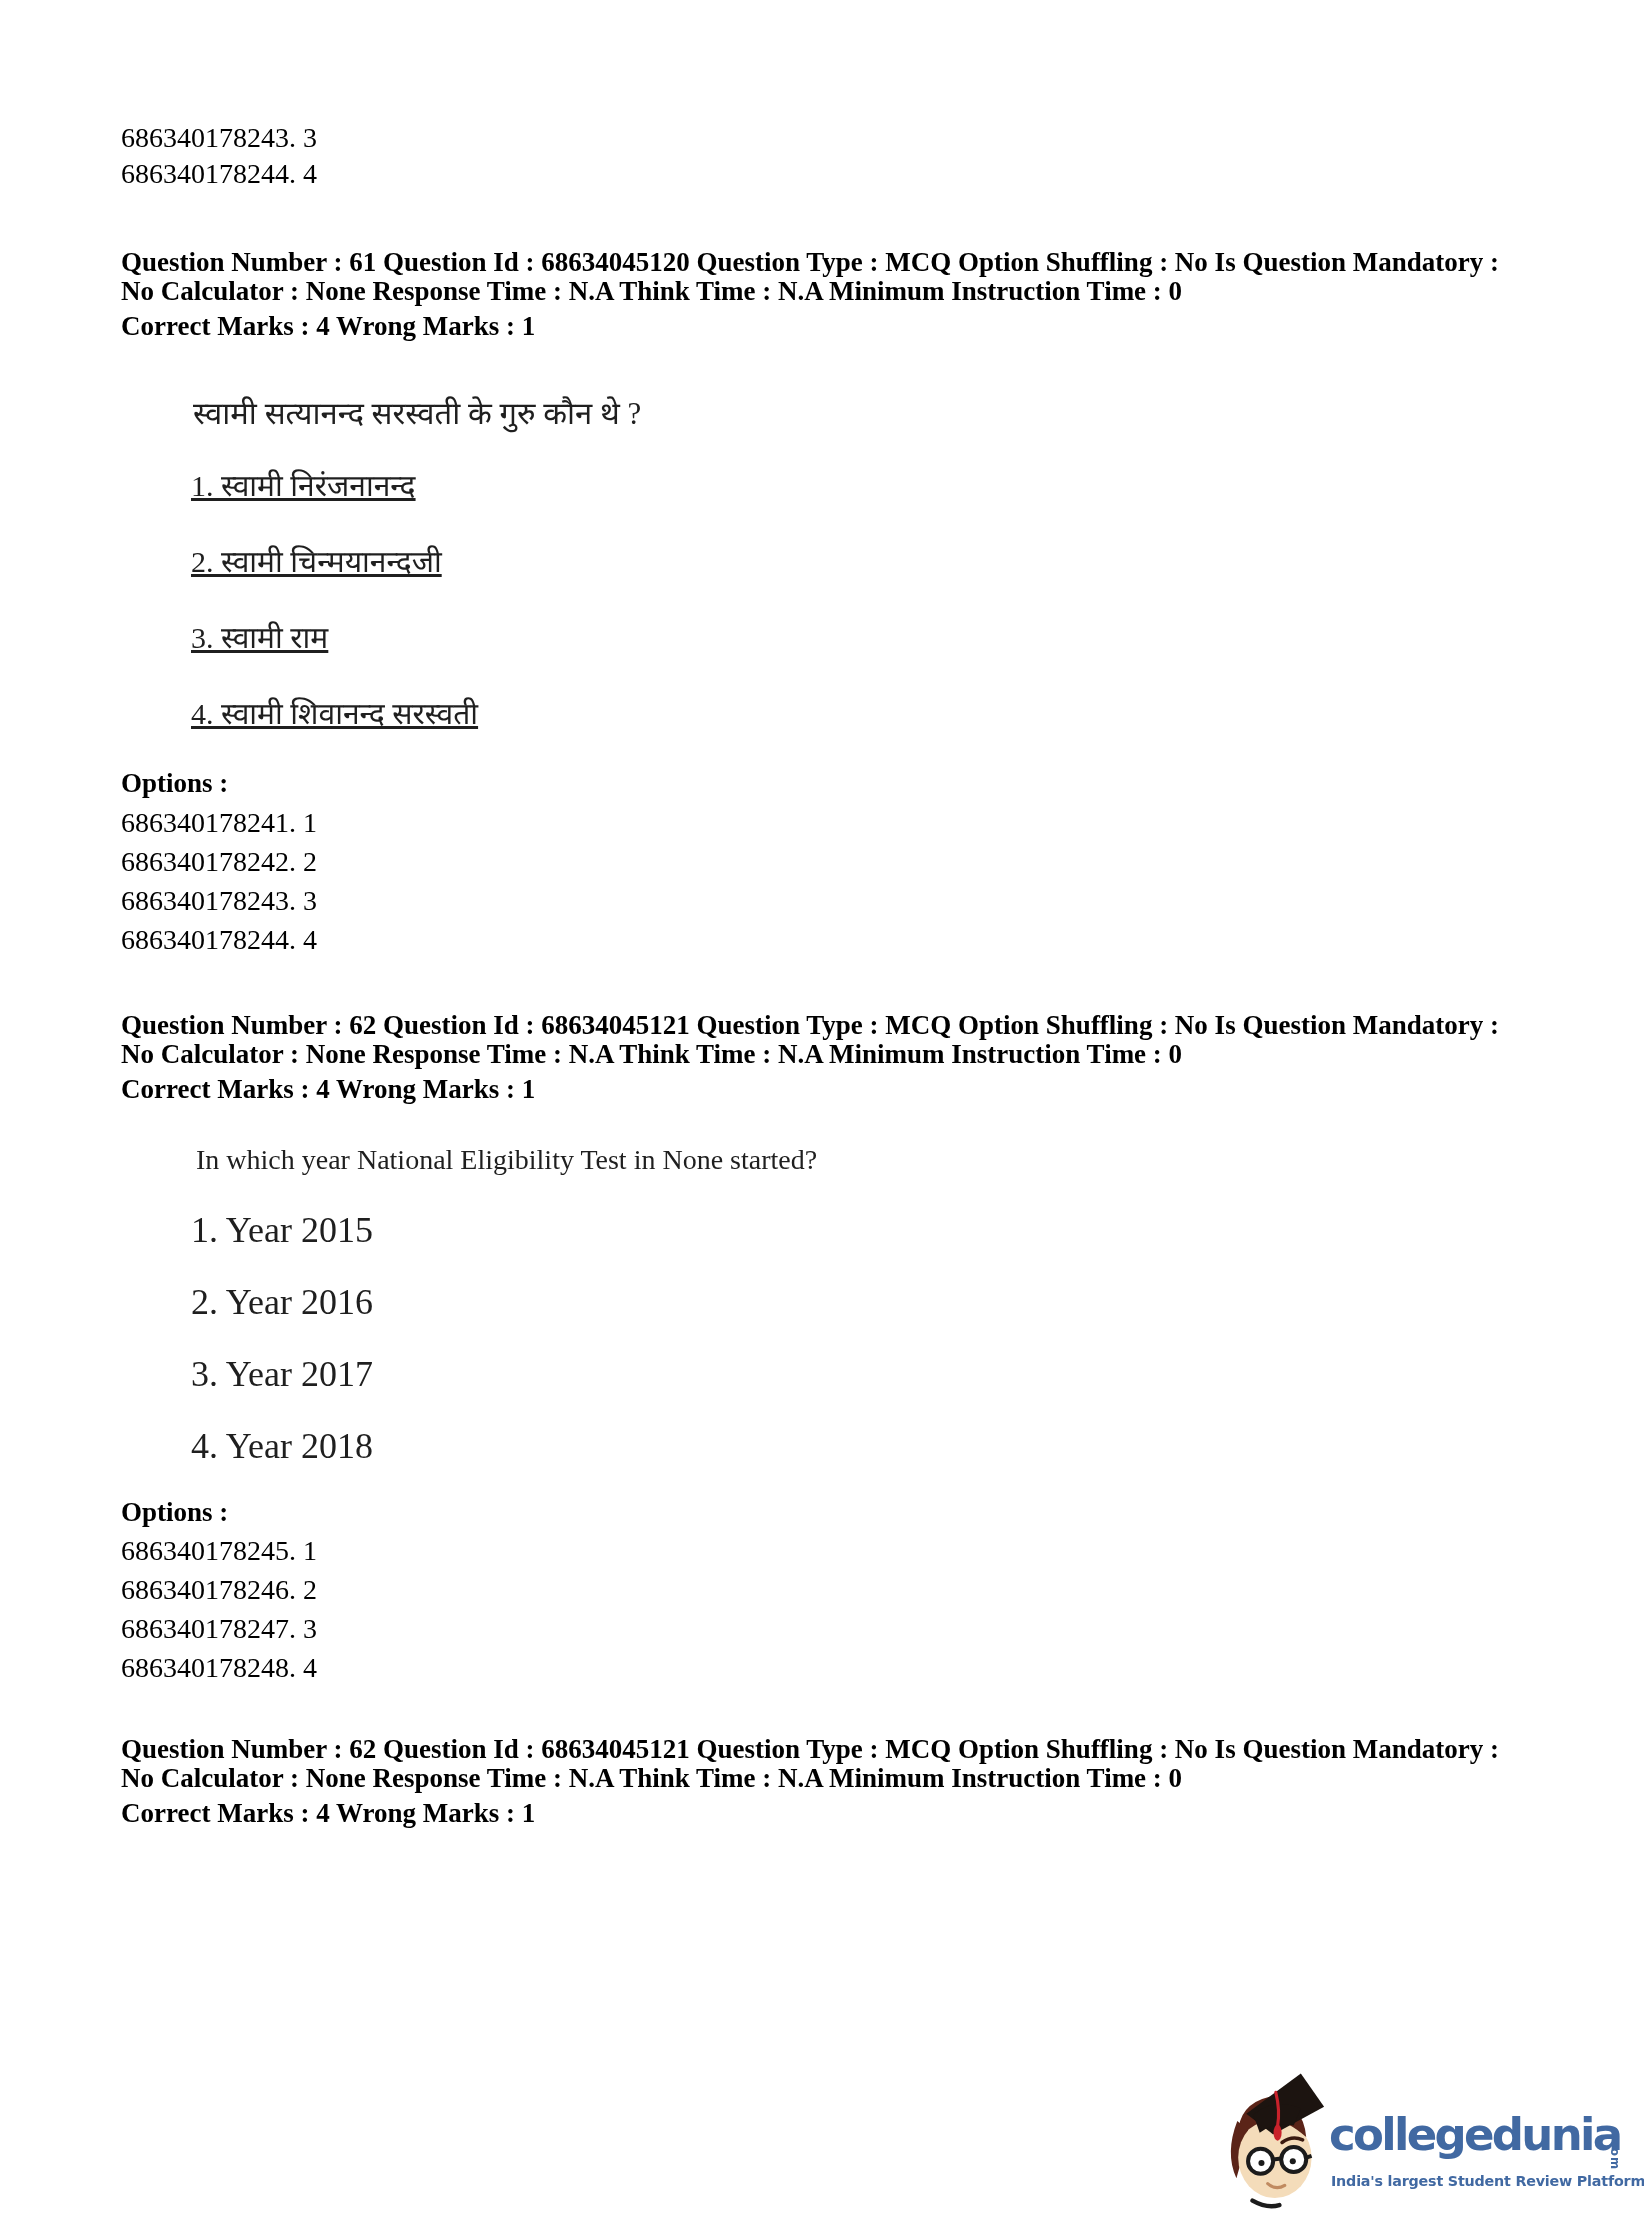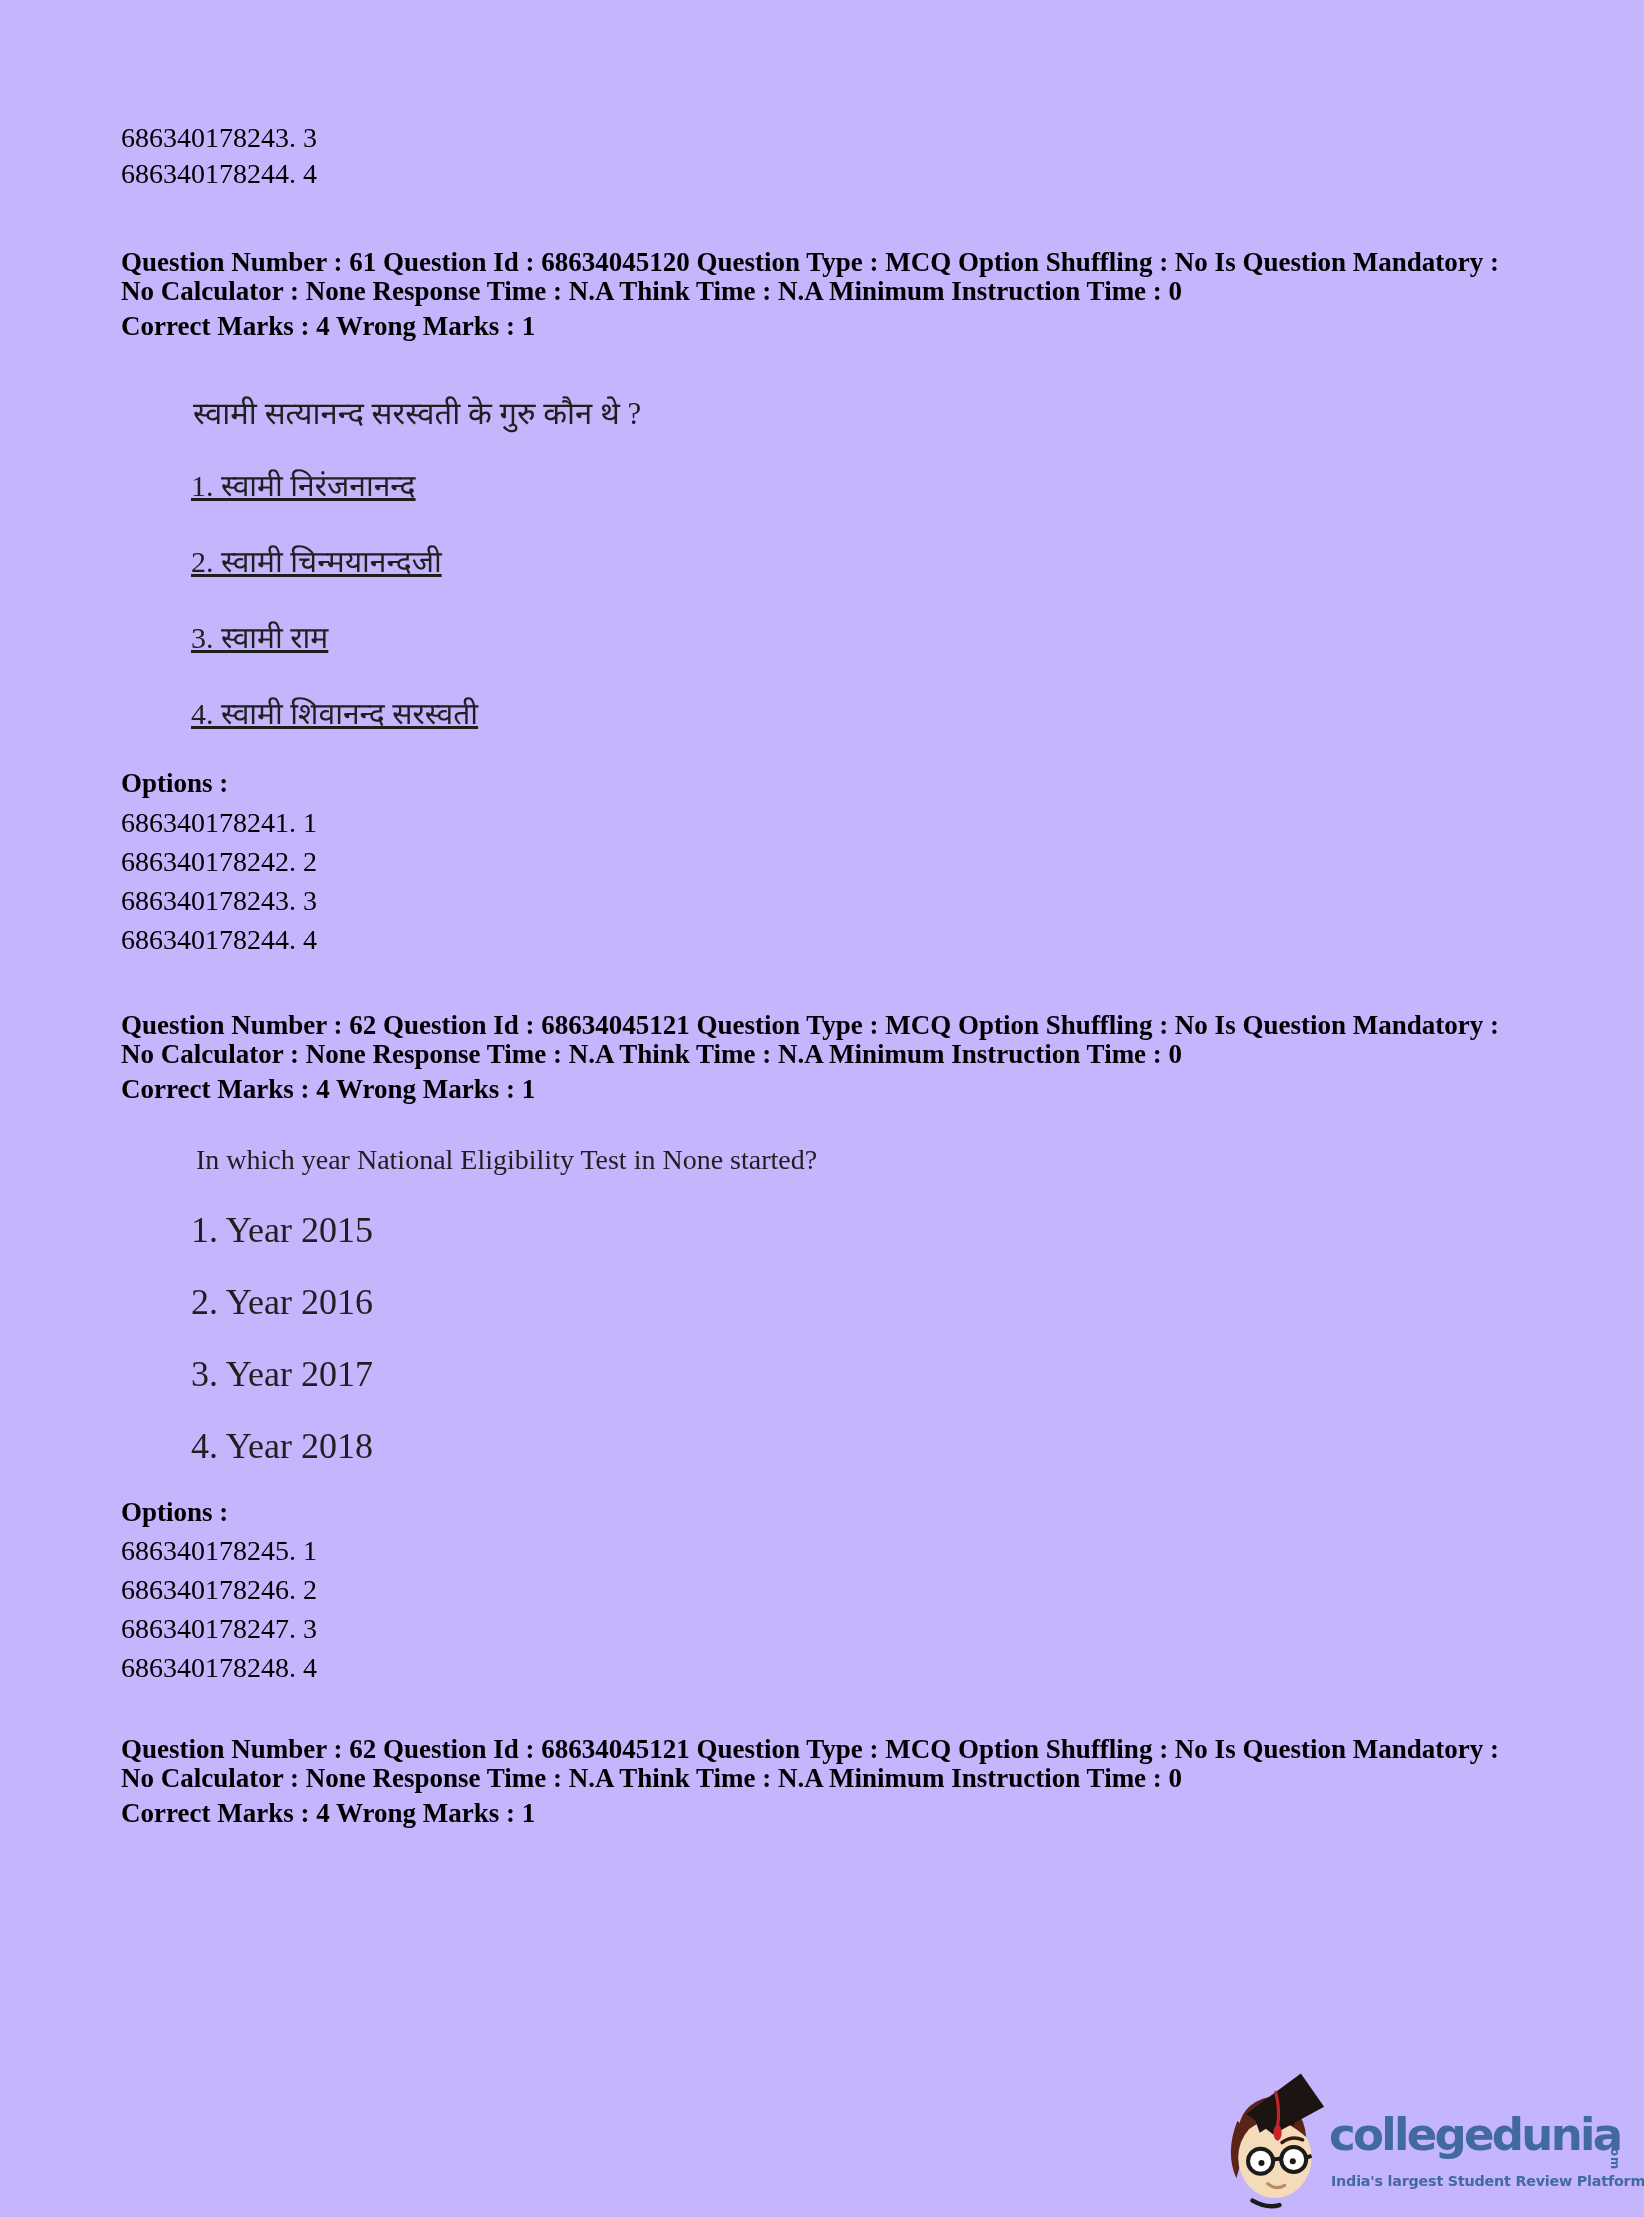--- a/index.html
+++ b/index.html
@@ -1,19 +1,19 @@
 <!DOCTYPE html>
 <html style="font-size:14.3px"><head>
 <meta charset="utf-8">
 <style>
   html,body{margin:0;padding:0;background:#e8e8e8;}
   #page{
     position:relative;
     width:1644px;height:2217px;
-    background:#c4b5fd;
+    background:#ffffff;
     font-family:"Liberation Serif","DejaVu Serif",serif;
     color:#000;
     overflow:hidden;
   }
   .abs{position:absolute;}
   
   .carryover div{line-height:36px;font-size:28px;white-space:nowrap;}
   
   .meta{left:121px;width:1469px;font-weight:bold;}
   .meta .metaline{line-height:29px;font-size:27px;white-space:nowrap;}

